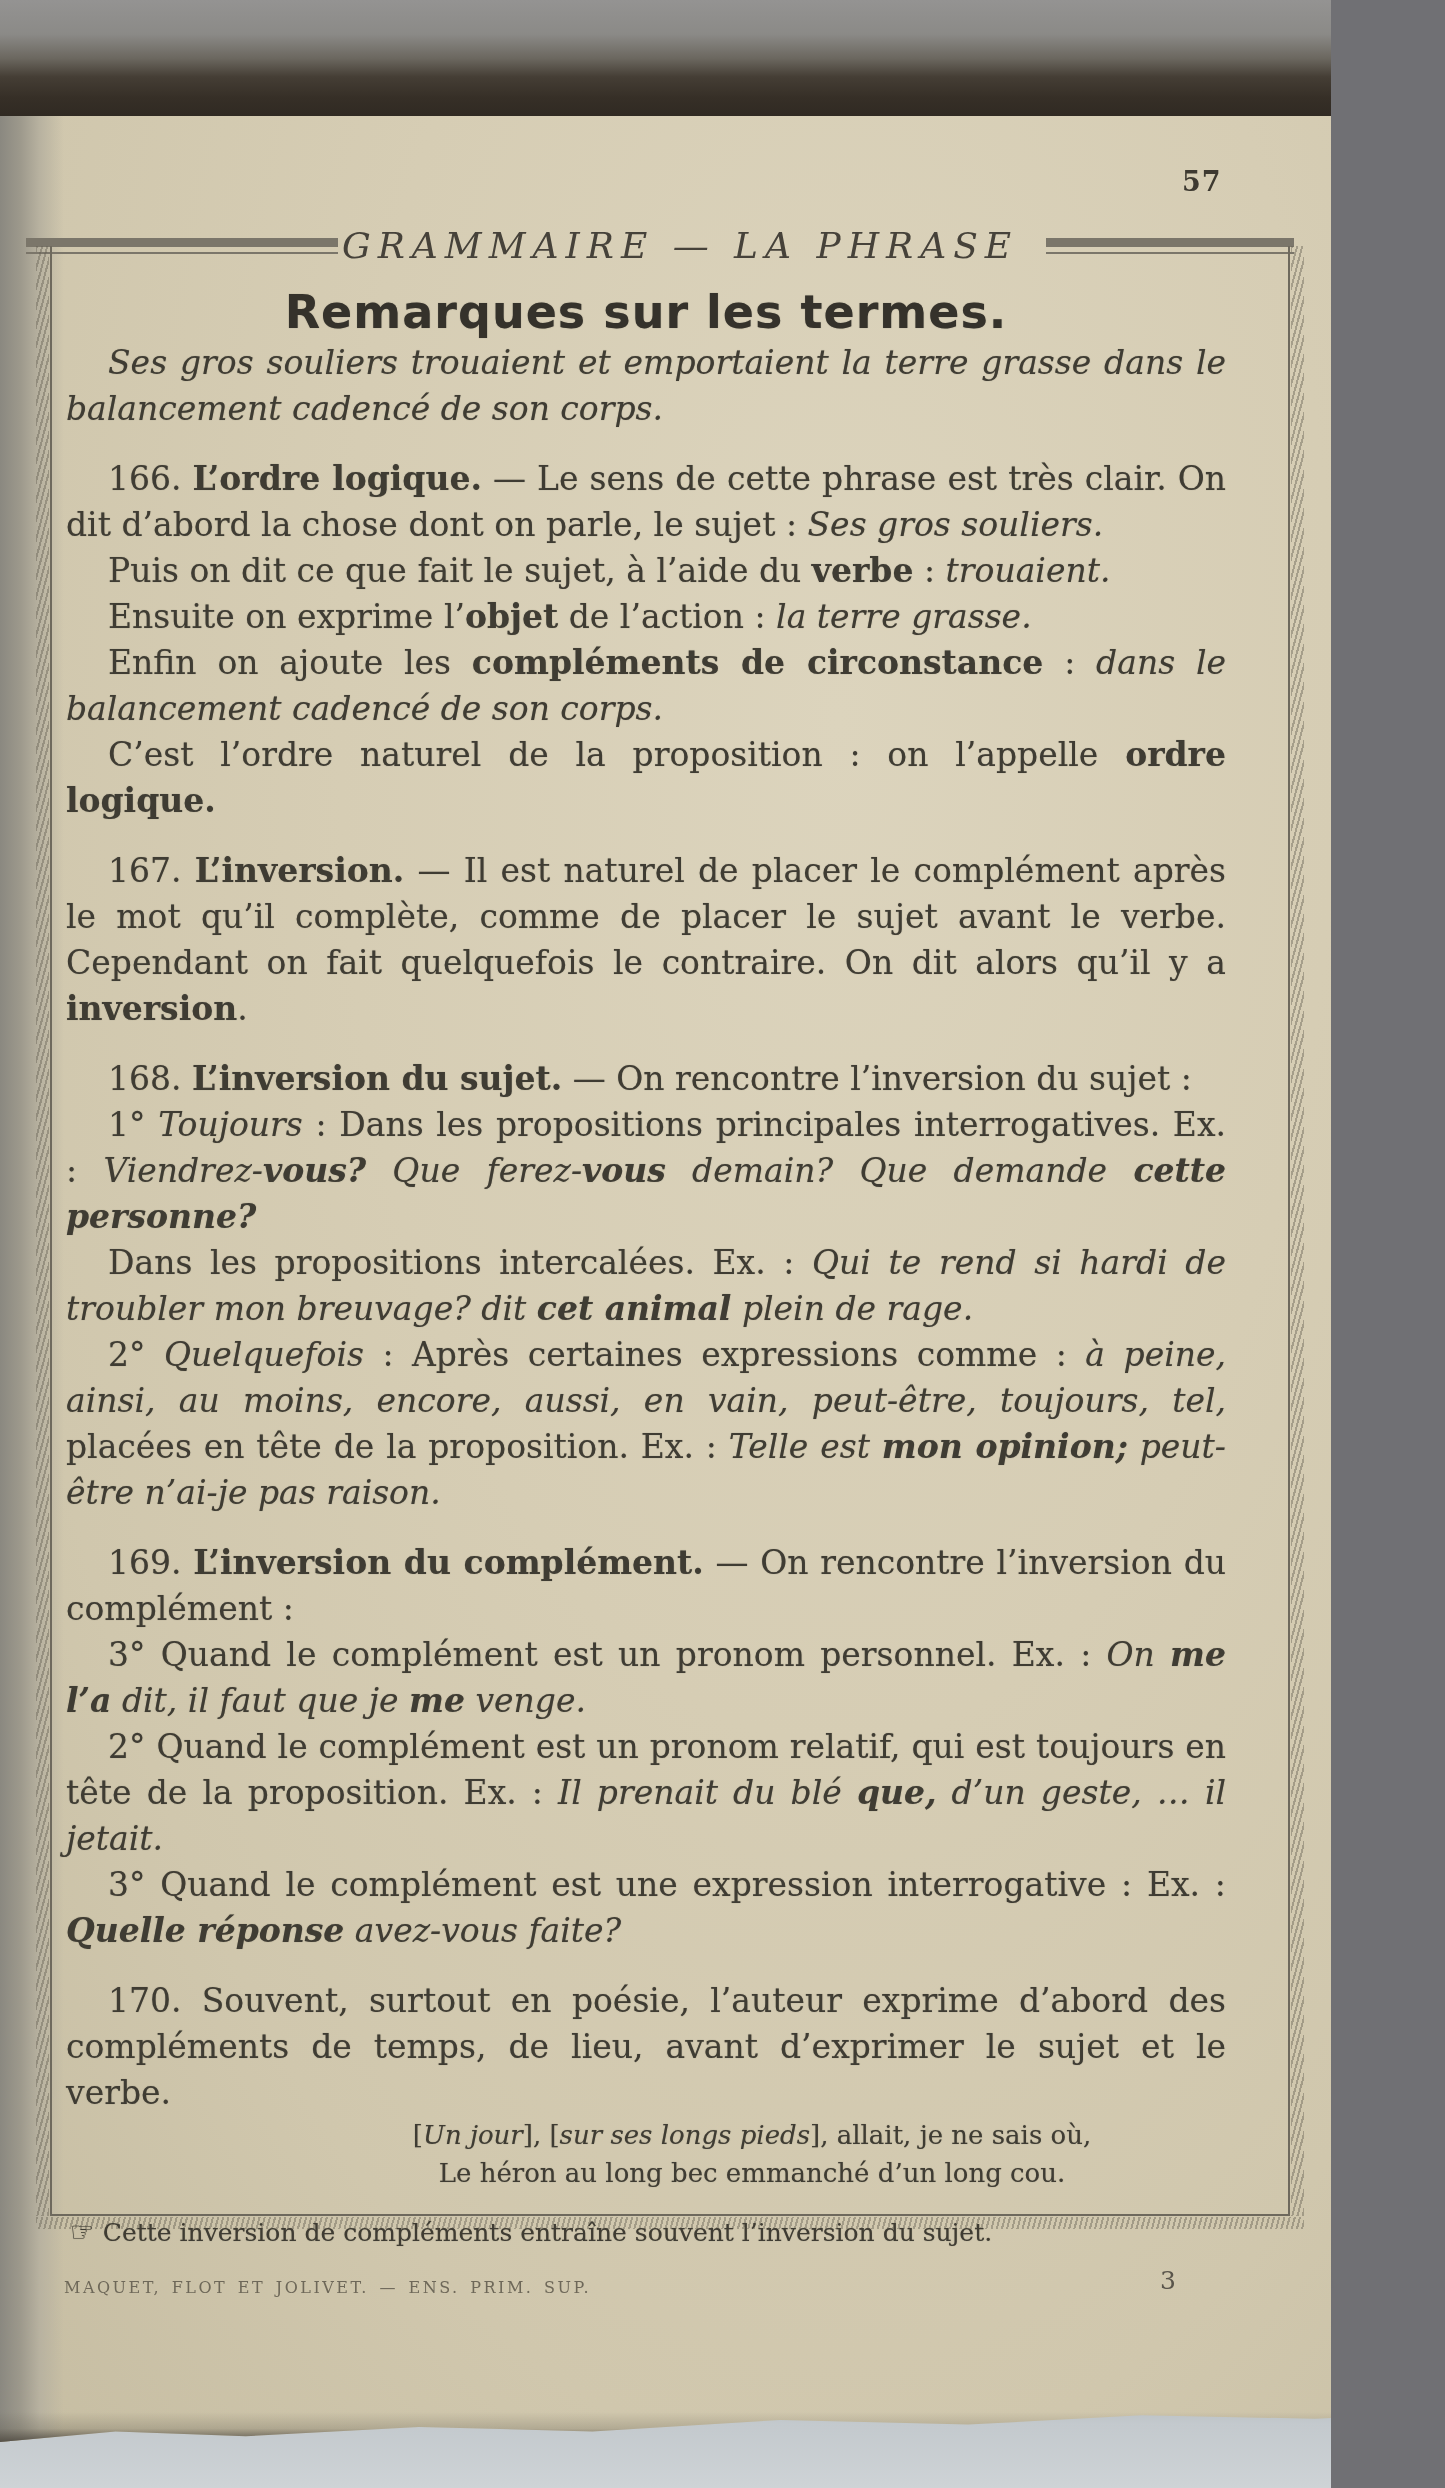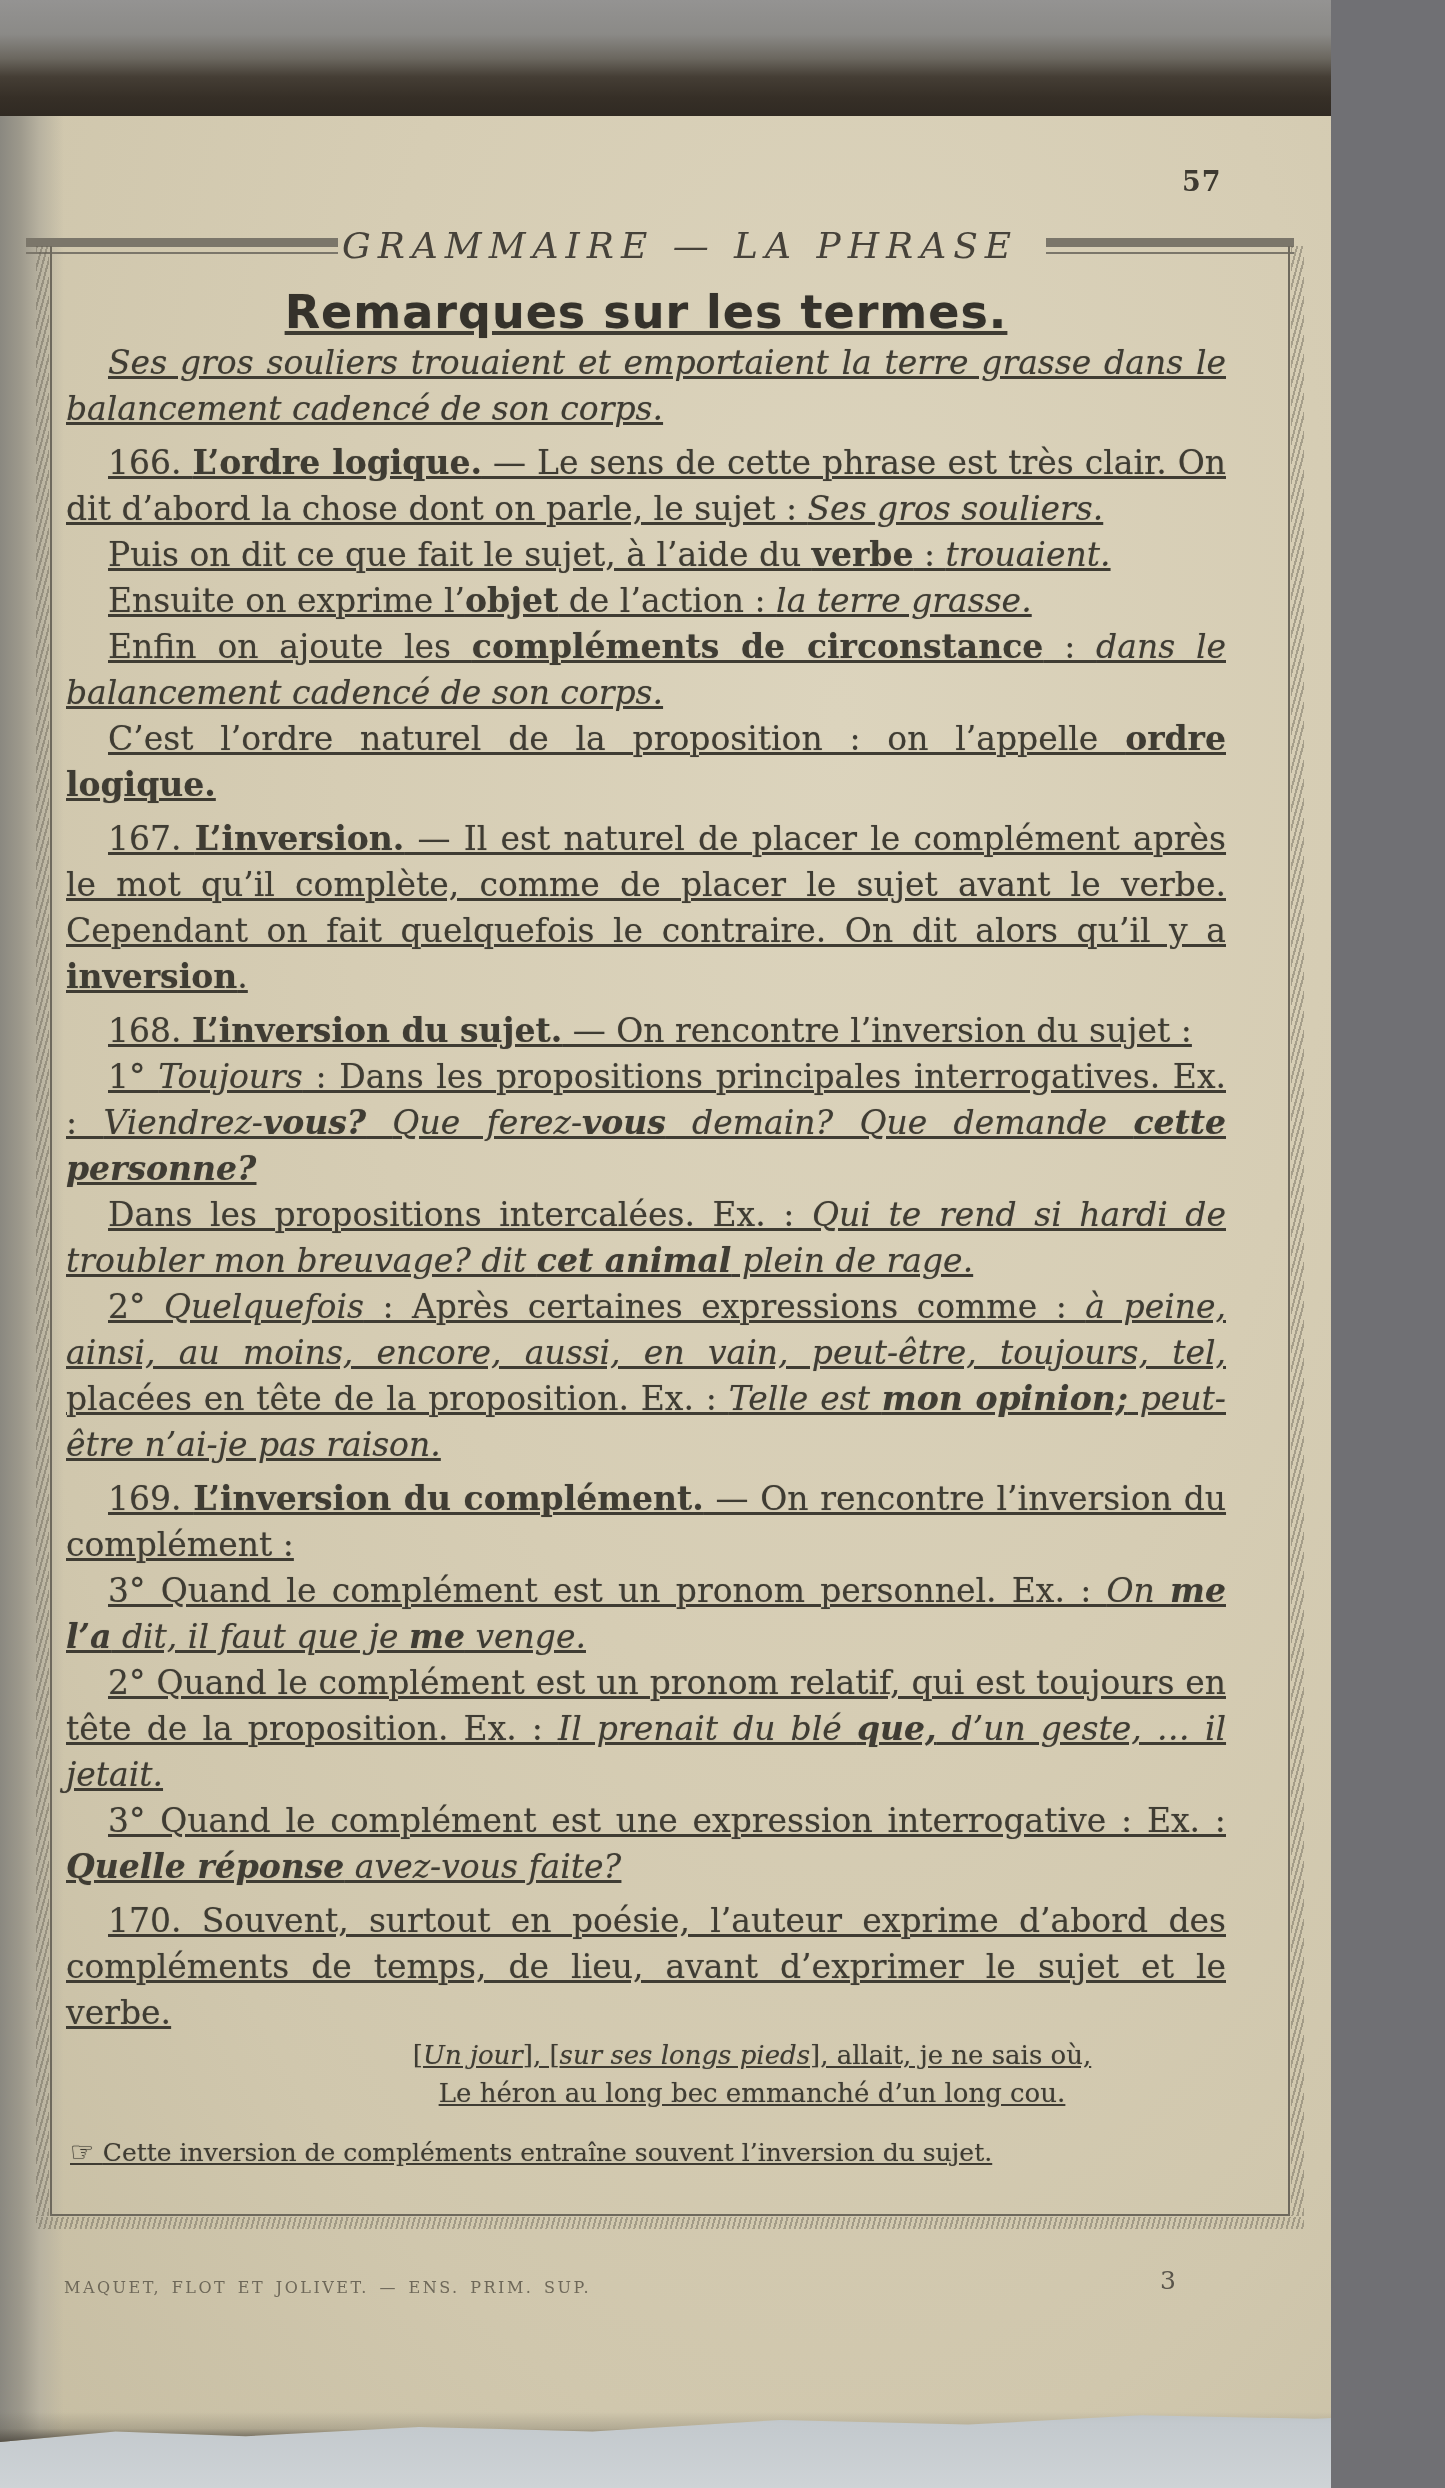--- a/index.html
+++ b/index.html
@@ -60,38 +60,37 @@
   }
   .hatch{background:repeating-linear-gradient(105deg,rgba(98,93,80,.42) 0 2px,rgba(98,93,80,0) 2px 5px);}
   .hatch-left{position:absolute;left:-16px;top:0;bottom:-2px;width:13px;}
   .hatch-right{position:absolute;right:-16px;top:0;bottom:-2px;width:13px;}
   .hatch-bottom{position:absolute;left:-16px;right:-16px;bottom:-15px;height:12px;}
   
   .flow{
     position:absolute;left:66px;top:270px;width:1160px;
     color:#3f3c33;
     text-shadow:0 0 1px rgba(63,60,51,.45);
-    text-decoration:underline;
   }
   .blk{margin:0;}
   .blk-h1{
     margin-top:14px;
     font:700 46px/56px "DejaVu Sans",sans-serif;
     text-align:center;letter-spacing:1px;color:#35322b;
   }
   .blk-h2{
     margin-top:26px;
     font:700 22px/30px "Liberation Sans",sans-serif;
     text-align:center;letter-spacing:5px;color:#45413a;
   }
   .blk-num,.blk-para{
     font:400 33px/46px "DejaVu Serif",serif;
     text-align:justify;text-indent:42px;
   }
-  .blk-num{margin-top:8px;}
+  .blk-num{margin-top:24px;}
   .flow .blk-h2 + .blk-num{margin-top:30px;}
   .blk-verse{
     font:400 26px/38px "DejaVu Serif",serif;
     padding-left:212px;text-align:center;
   }
   .blk-verse:first-of-type{margin-top:8px;}
   .blk-note{
     margin-top:22px;
     font:400 25px/36px "DejaVu Serif",serif;
     text-align:justify;text-indent:4px;

